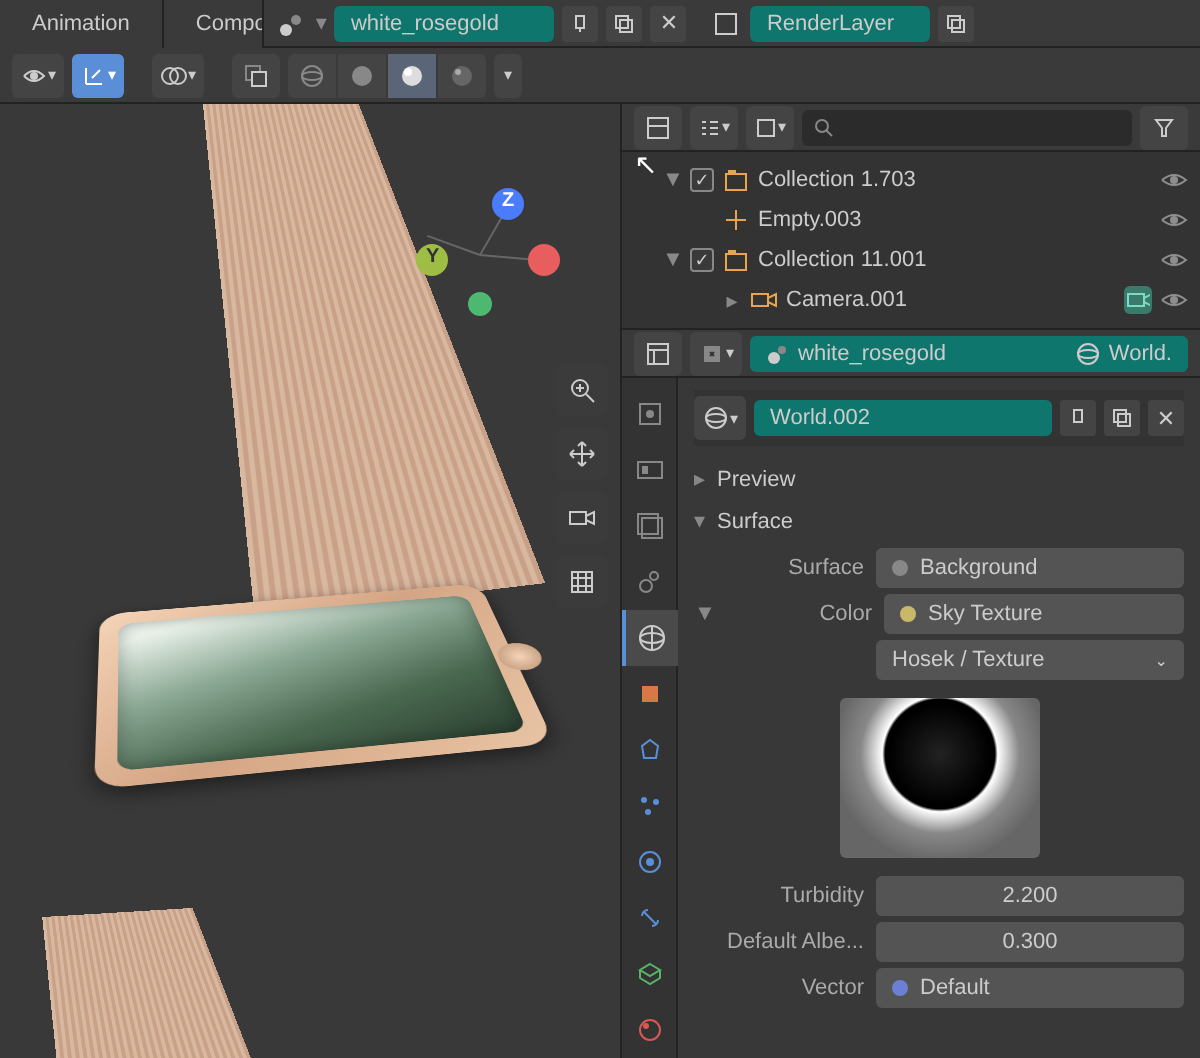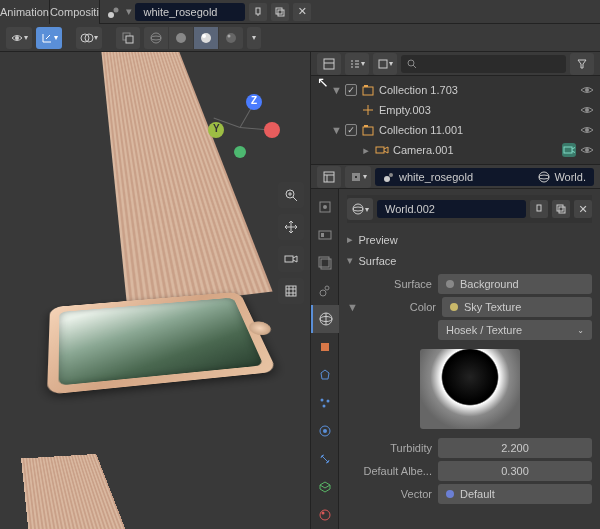--- a/index.html
+++ b/index.html
@@ -1,21 +1,21 @@
 <!DOCTYPE html>
 <html><head>
 <meta charset="utf-8">
 <style>
 *{margin:0;padding:0;box-sizing:border-box;font-family:-apple-system,BlinkMacSystemFont,sans-serif;font-size:11px;color:#ccc;user-select:none}
 body{background:#2b2b2b;width:600px;height:529px;overflow:hidden;position:relative}
 .topbar{height:24px;background:#3a3a3a;display:flex;align-items:center;border-bottom:1px solid #222}
-.tab{padding:0 0;height:24px;display:flex;align-items:center;background:#3a3a3a;border-right:1px solid #222;cursor:pointer}
+.tab{padding:0 16px;height:24px;display:flex;align-items:center;background:#3a3a3a;border-right:1px solid #222;cursor:pointer}
 .tab.cut{width:50px;overflow:hidden}
 .hdr-seg{display:flex;align-items:center;gap:4px;padding:0 6px;height:24px}
-.hdr-field{background:#0f172a;border-radius:3px;padding:2px 8px;display:flex;align-items:center;gap:4px;height:18px}
+.hdr-field{background:#0f766e;border-radius:3px;padding:2px 8px;display:flex;align-items:center;gap:4px;height:18px}
 .icon-box{width:16px;height:16px;display:flex;align-items:center;justify-content:center;border-radius:2px}
 .hdr-btn{width:18px;height:18px;background:#444;border-radius:2px;display:flex;align-items:center;justify-content:center;cursor:pointer}
 .toolbar2{height:28px;background:#3a3a3a;display:flex;align-items:center;padding:0 6px;gap:4px;border-bottom:1px solid #222}
 .tbtn{min-width:24px;height:22px;background:#444;border-radius:3px;display:flex;align-items:center;justify-content:center;cursor:pointer;padding:0 4px}
 .tbtn.group{border-radius:0}
 .tbtn.group:first-child{border-radius:3px 0 0 3px}
 .tbtn.group:last-child{border-radius:0 3px 3px 0}
 .btngroup{display:flex;gap:1px}
 .main{display:flex;height:477px}
 .viewport{flex:1;background:#393939;position:relative;overflow:hidden}
@@ -85,20 +85,36 @@
         </svg>
     </div>
     <div class="hdr-btn">
       <svg width="10" height="10" viewBox="0 0 10 10">
           <rect x="1" y="1" width="6" height="6" fill="none" stroke="#ccc"></rect>
           <rect x="3" y="3" width="6" height="6" fill="none" stroke="#ccc"></rect>
         </svg>
     </div>
     <div class="hdr-btn">✕</div>
   </div>
+  <div class="hdr-seg">
+    <div class="icon-box">
+      <svg width="14" height="14" viewBox="0 0 14 14">
+          <rect x="2" y="2" width="10" height="10" fill="none" stroke="#ccc"></rect>
+        </svg>
+    </div>
+    <div class="hdr-field" style="width:90px">
+      <span>RenderLayer</span>
+    </div>
+    <div class="hdr-btn">
+      <svg width="10" height="10" viewBox="0 0 10 10">
+          <rect x="1" y="1" width="6" height="6" fill="none" stroke="#ccc"></rect>
+          <rect x="3" y="3" width="6" height="6" fill="none" stroke="#ccc"></rect>
+        </svg>
+    </div>
+  </div>
 </div>
 
 <div class="toolbar2">
   <div class="tbtn">
     <svg width="14" height="14" viewBox="0 0 14 14">
         <path d="M2 7 Q7 2 12 7 Q7 12 2 7" fill="none" stroke="#ccc"></path>
         <circle cx="7" cy="7" r="2" fill="#ccc"></circle>
       </svg>
     <span style="font-size:8px">▾</span>
   </div>

